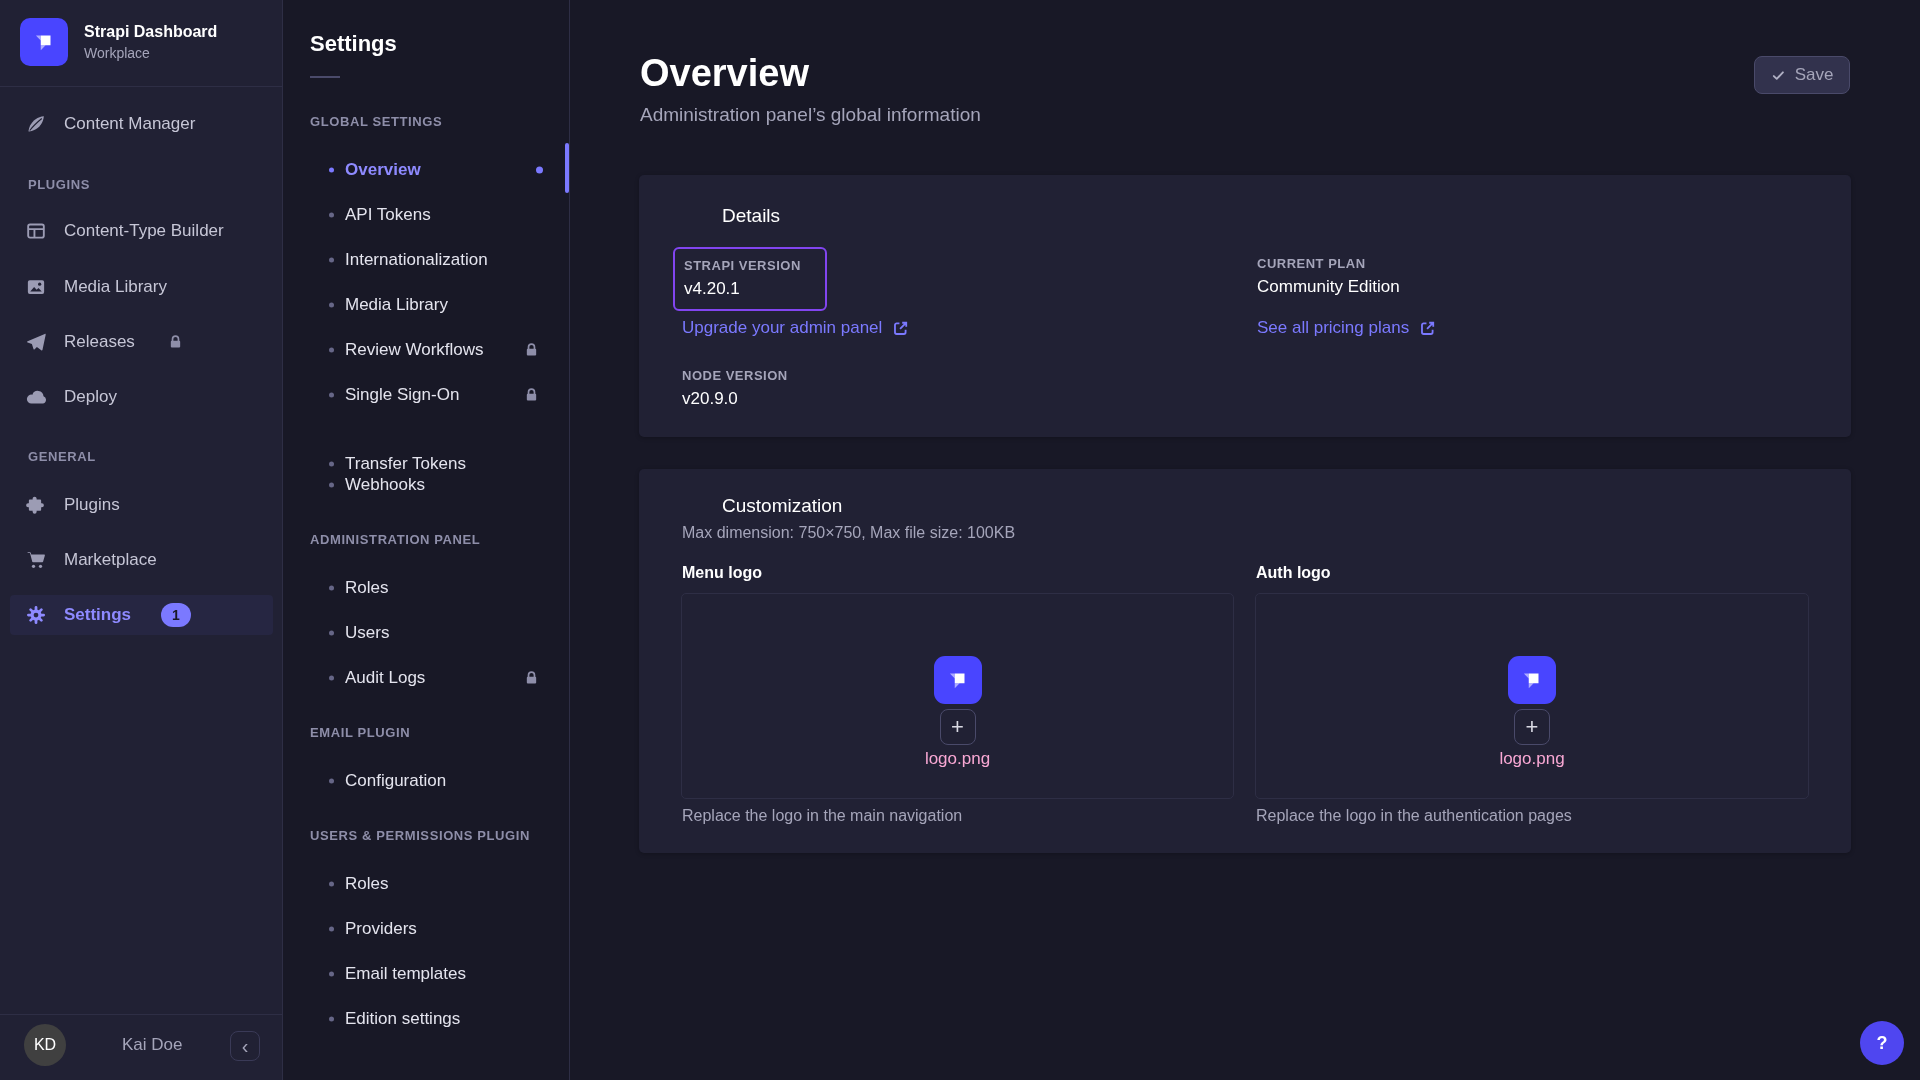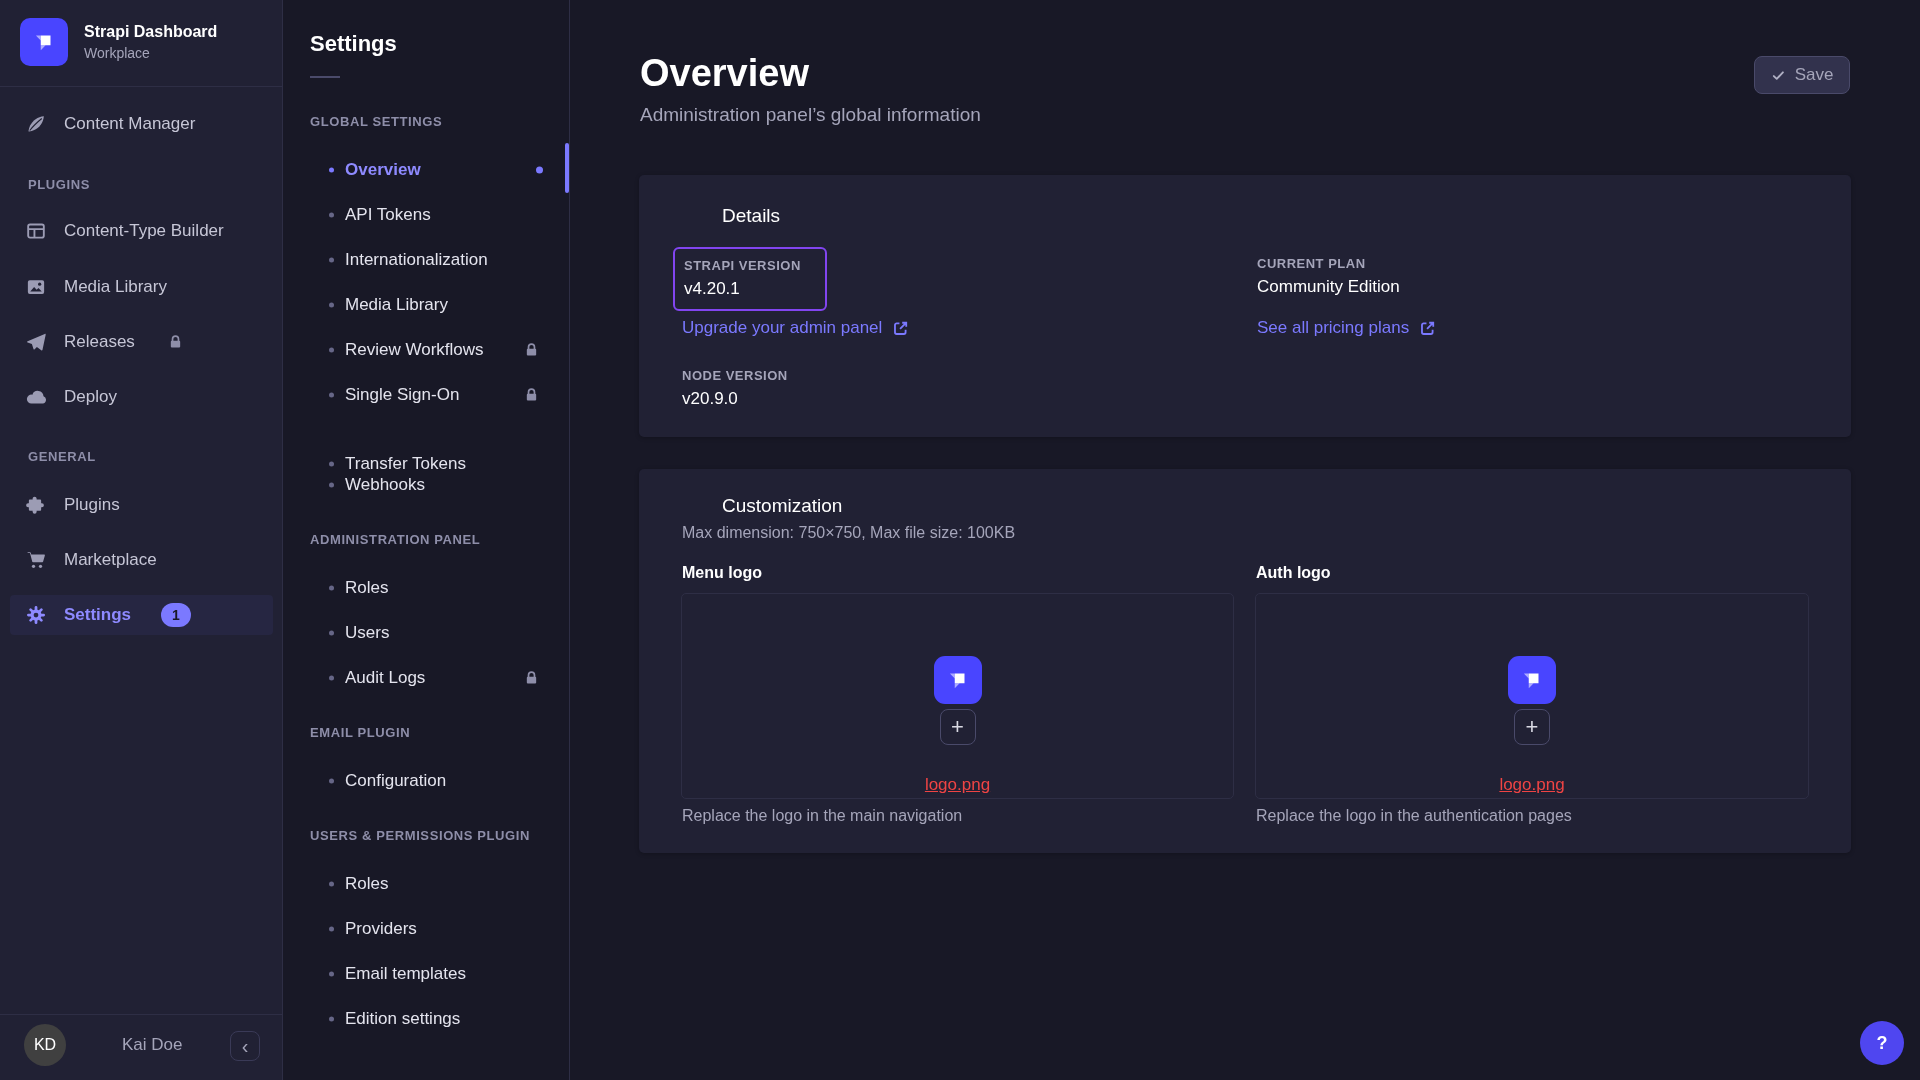--- a/index.html
+++ b/index.html
@@ -81,21 +81,21 @@
               font-size:17px; cursor:pointer; white-space:nowrap; }
 
   .card-sub { position:absolute; left:43px; font-size:16px; color:#a5a5ba; }
   .logo-col-label { position:absolute; font-size:16px; font-weight:bold; color:#ffffff; }
   .upload-box { position:absolute; top:124px; height:206px; border:1px solid #2e2e45; border-radius:5px;
                 display:flex; flex-direction:column; align-items:center; padding-top:62px; cursor:pointer; }
   .tile-logo { width:48px; height:48px; border-radius:11px; background:#4945ff;
                display:flex; align-items:center; justify-content:center; }
   .plus-btn { width:36px; height:36px; margin-top:5px; border-radius:8px; border:1px solid #4a4a6a;
               background:#212134; color:#d9d9e3; font-size:22px; line-height:32px; text-align:center; cursor:pointer; }
-  .file-name { margin-top:30px; font-size:17px; color:#ef4444;text-decoration:underline; }
+  .file-name { margin-top:4px; font-size:17px; color:#f9a8d4; }
   .upload-caption { position:absolute; top:338px; font-size:16px; color:#a5a5ba; }
 
   .help-btn { position:absolute; left:1860px; top:1021px; width:44px; height:44px; border-radius:50%;
               background:#4f46f0; color:#ffffff; font-size:18px; font-weight:bold;
               display:flex; align-items:center; justify-content:center; cursor:pointer; }
   svg { display:block; }
 </style>
 </head>
 <body>
 

